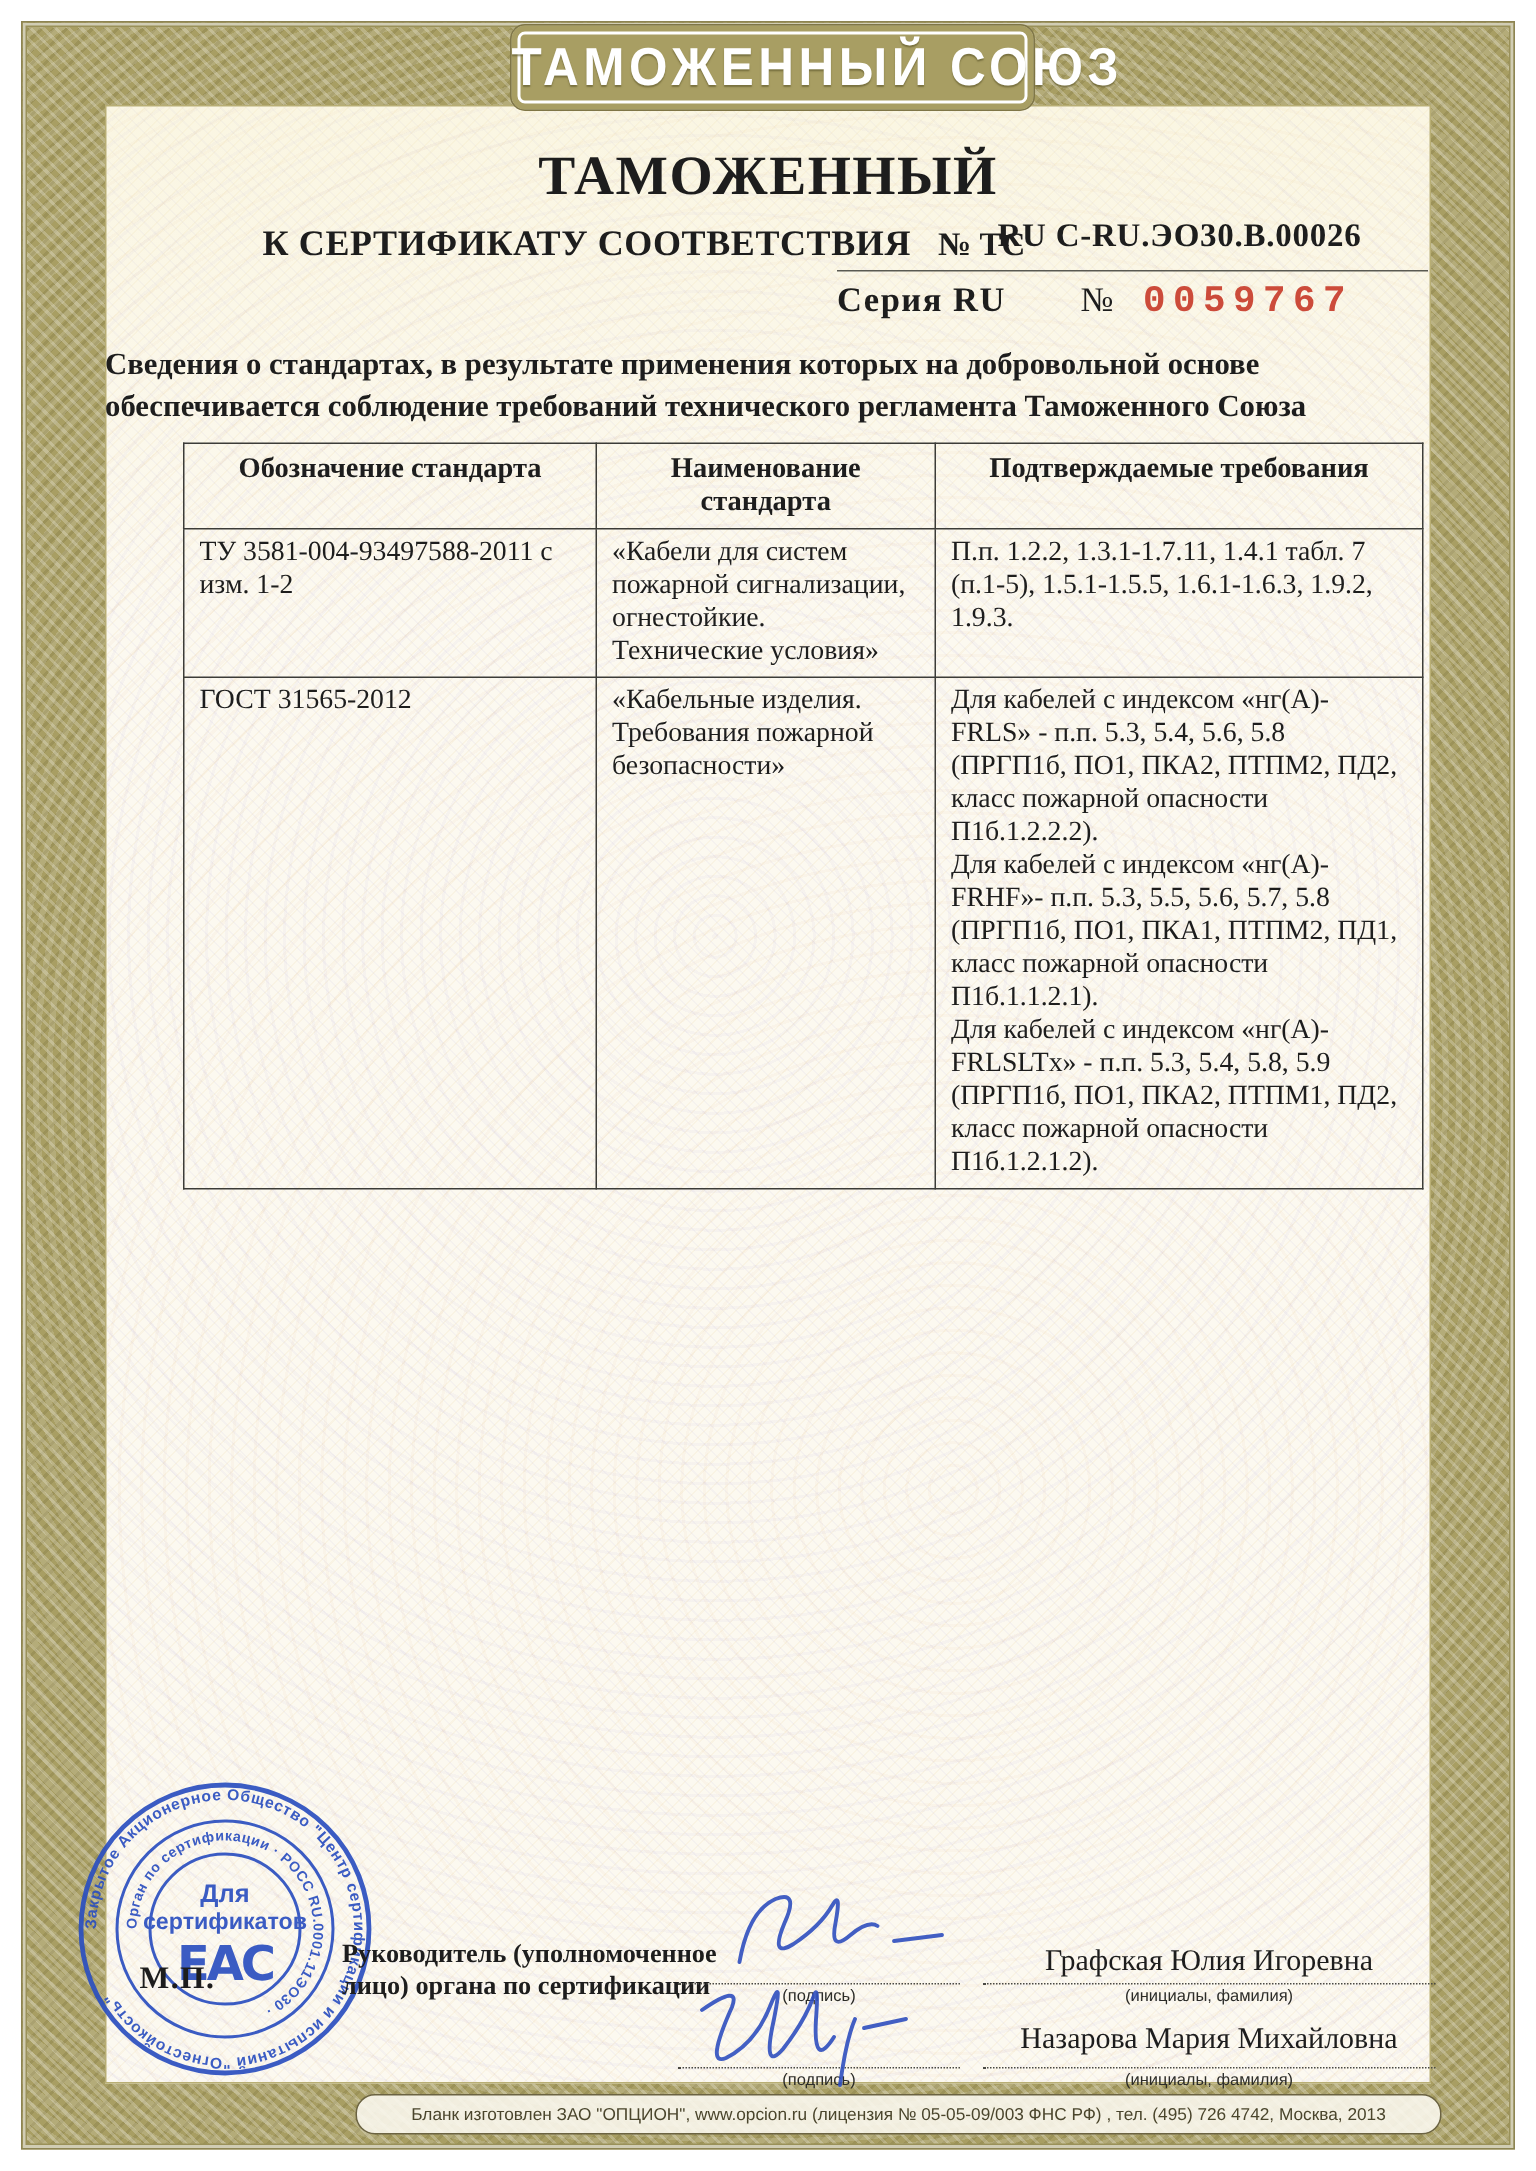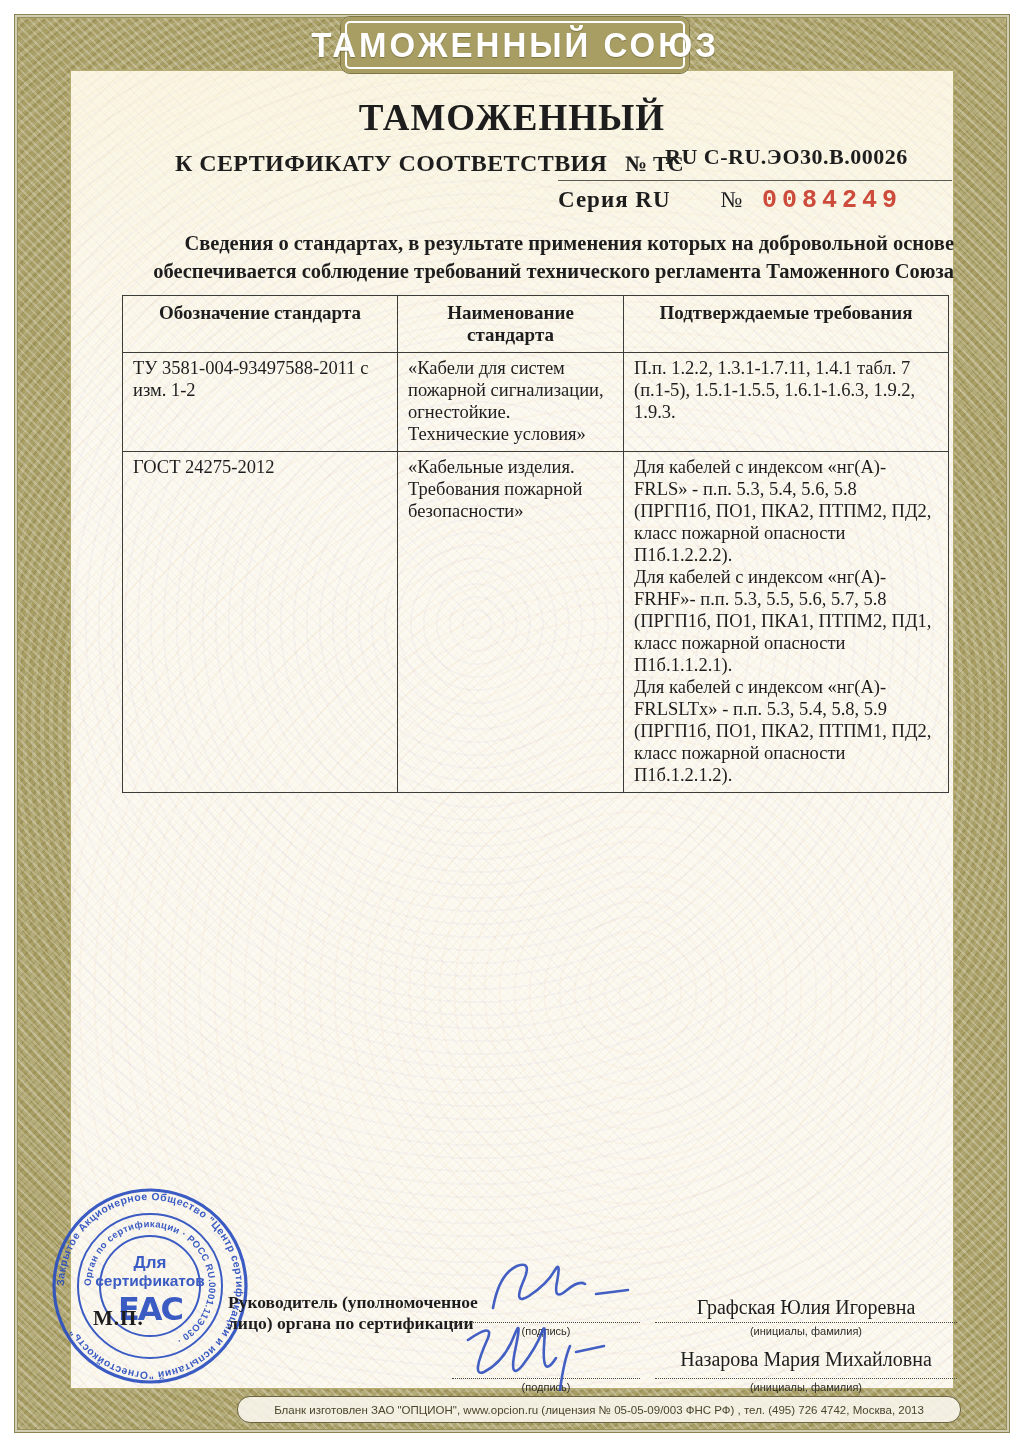--- a/index.html
+++ b/index.html
@@ -34,21 +34,21 @@
       #fcf9f0;
     border:1px solid #b8ae74;
   }
   
   .banner{
     position:absolute; left:340px; top:16px; width:348px; height:56px;
     background:#a89e63;
     border:1px solid #7f7647;
     border-radius:10px;
     box-shadow: inset 0 0 0 4px #a89e63, inset 0 0 0 6px #ffffff;
-    display:flex; align-items:center; justify-content:center;
+    display:flex; align-items:center; 
     z-index:5;
   }
   .banner span{
     font-family:"Liberation Sans", sans-serif;
     font-weight:700; font-size:33px; color:#ffffff;
     letter-spacing:3px; transform:scaleY(1.08);
     text-shadow:0 1px 1px rgba(90,84,40,0.6);
     white-space:nowrap;
   }
   .title{
@@ -69,21 +69,21 @@
   .series-line{ position:absolute; left:558px; top:186px; width:400px; font-size:23px;}
   .series-label{ letter-spacing:1px;font-weight:bold; }
   .series-no-sign{ margin-left:44px; }
   .series-number{
     font-family:"Liberation Mono", monospace;
     font-weight:700; font-size:25px; color:#cc4b3a;
     letter-spacing:5px; margin-left:14px;
   }
   .intro{
     position:absolute; left:70px; top:229px; width:884px;
-    text-align:right; font-size:20.5px; font-weight:700; line-height:28px;
+    text-align:left; font-size:20.5px; font-weight:700; line-height:28px;
   }
   
   table.std-table{
     position:absolute; left:122px; top:295px; width:826px;
     border-collapse:collapse; table-layout:fixed;
     font-size:18.5px; line-height:22px;
   }
   .std-table th, .std-table td{
     border:1.7px solid #3c3c38;
     padding:4px 10px 6px 10px;
@@ -152,21 +152,21 @@
   <div class="cert-line">
     <span class="cert-label">К СЕРТИФИКАТУ СООТВЕТСТВИЯ</span>
     <span class="cert-no-label">№ ТС</span>
     <span class="cert-number">RU C-RU.ЭО30.В.00026</span>
   </div>
   <div class="cert-underline"></div>
 
   <div class="series-line">
     <span class="series-label">Серия RU</span>
     <span class="series-no-sign">№</span>
-    <span class="series-number">0084249</span>
+    <span class="series-number">0059767</span>
   </div>
 
   <div class="intro">Сведения о стандартах, в результате применения которых на добровольной основе обеспечивается соблюдение требований технического регламента Таможенного Союза</div>
 
   <table class="std-table">
     <colgroup>
         <col style="width:275px">
         <col style="width:226px">
         <col style="width:325px">
       </colgroup>
@@ -177,21 +177,21 @@
         <th>Подтверждаемые требования</th>
       </tr>
     </thead>
     <tbody>
       <tr class="row1">
         <td>ТУ 3581-004-93497588-2011 с изм. 1-2</td>
         <td>«Кабели для систем пожарной сигнализации, огнестойкие. Технические условия»</td>
         <td>П.п. 1.2.2, 1.3.1-1.7.11, 1.4.1 табл. 7 (п.1-5), 1.5.1-1.5.5, 1.6.1-1.6.3, 1.9.2, 1.9.3.</td>
       </tr>
       <tr class="row2">
-        <td>ГОСТ 24275-2012</td>
+        <td>ГОСТ 31565-2012</td>
         <td>«Кабельные изделия. Требования пожарной безопасности»</td>
         <td class="pre">Для кабелей с индексом «нг(А)-FRLS» -  п.п. 5.3, 5.4, 5.6, 5.8 (ПРГП1б, ПО1, ПКА2, ПТПМ2, ПД2, класс пожарной опасности П1б.1.2.2.2).
 Для кабелей с индексом «нг(А)-FRHF»- п.п. 5.3, 5.5, 5.6, 5.7, 5.8 (ПРГП1б, ПО1, ПКА1, ПТПМ2, ПД1, класс пожарной опасности П1б.1.1.2.1).
 Для кабелей с индексом «нг(А)-FRLSLTx» -  п.п. 5.3, 5.4, 5.8, 5.9 (ПРГП1б, ПО1, ПКА2, ПТПМ1, ПД2, класс пожарной опасности П1б.1.2.1.2).</td>
       </tr>
     </tbody>
   </table>
 
   <svg class="stamp" viewBox="0 0 200 200">
     <defs>

